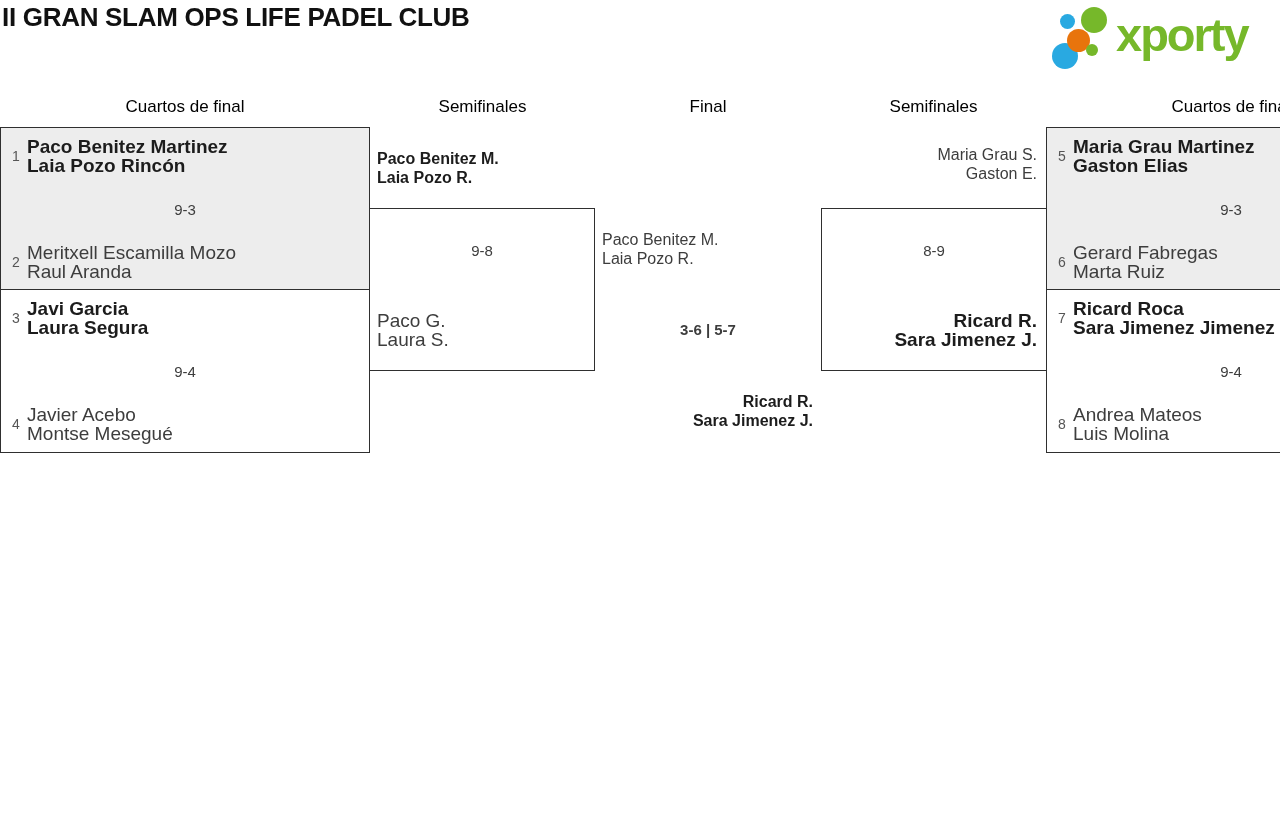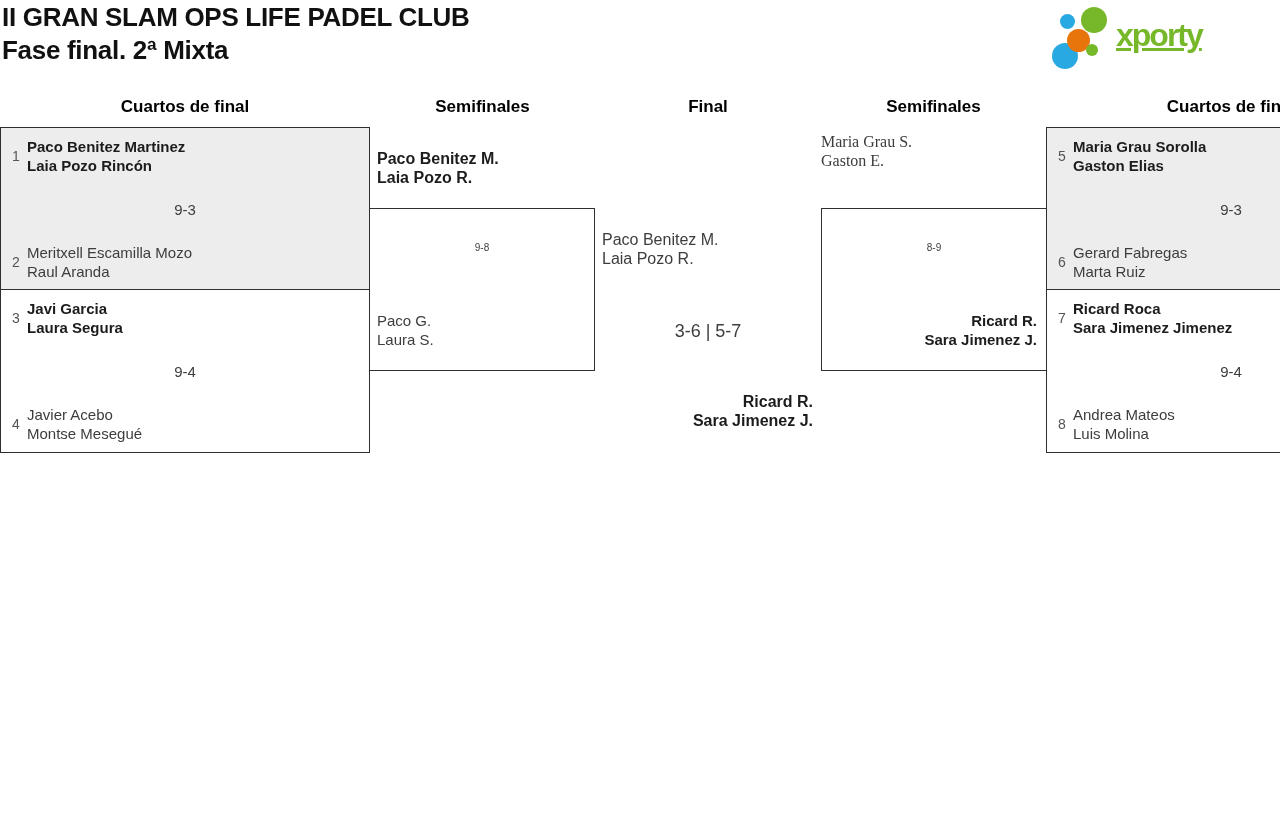--- a/index.html
+++ b/index.html
@@ -12,77 +12,76 @@
            font-weight:700; color:#111; letter-spacing:-0.3px; }
 
   
   .logo { position:absolute; left:1050px; top:4px; width:230px; height:64px; cursor:pointer; }
   .dot { position:absolute; border-radius:50%; }
   .dot.blue-sm  { left:10px; top:10px; width:15px; height:15px; background:var(--blue,#29a9e1); }
   .dot.green-lg { left:31px; top:3px;  width:26px; height:26px; background:var(--green,#76b82a); }
   .dot.orange   { left:17px; top:25px; width:23px; height:23px; background:var(--orange,#e8740c); }
   .dot.green-sm { left:36px; top:40px; width:12px; height:12px; background:var(--green,#76b82a); }
   .dot.blue-lg  { left:2px;  top:39px; width:26px; height:26px; background:var(--blue,#29a9e1); }
-  .wordmark { position:absolute; left:66px; top:-1px; font-size:32px; line-height:64px;
-              font-weight:700; letter-spacing:-2px; color:var(--green,#76b82a);text-decoration:underline; }
-
-  
-  .col-header { position:absolute; top:97px; font-size:17px; font-weight:700; color:#000;
+  .wordmark { position:absolute; left:66px; top:-1px; font-size:47px; line-height:64px;
+              font-weight:700; letter-spacing:-2px; color:var(--green,#76b82a); }
+
+  
+  .col-header { position:absolute; top:97px; font-size:17px; font-weight:400; color:#000;
                 text-align:center; white-space:nowrap; }
   .ch1 { left:0;      width:370px; }
   .ch2 { left:370px;  width:225px; }
   .ch3 { left:595px;  width:226px; }
   .ch4 { left:821px;  width:225px; }
   .ch5 { left:1046px; width:370px; }
 
   
   .match { position:absolute; width:370px; height:164px;
            border:1px solid var(--border,#2f2f2f); background:#fff; }
   .match.grey { background:var(--grey,#ededed); }
   .qf-l1 { left:0; top:127px; }
   .qf-l2 { left:0; top:289px; }
   .qf-r1 { left:1046px; top:127px; }
   .qf-r2 { left:1046px; top:289px; }
 
   .slot { position:absolute; left:8px; right:8px; display:flex; align-items:center; }
   .slot.top { top:9px; }
   .slot.bottom { bottom:9px; }
   .seed { flex:0 0 14px; font-size:14px; color:#555; text-align:center; margin-right:4px; }
-  .team { font-size:15px; line-height:19px; color:#3d3d3d; white-space:nowrap; }
+  .team { font-size:19px; line-height:19px; color:#3d3d3d; white-space:nowrap; }
   .team.winner { font-weight:700; color:#1c1c1c; }
   .score { position:absolute; left:0; right:0; top:50%; transform:translateY(-50%);
            text-align:center; font-size:15px; color:#3d3d3d; }
 
   
   .sf-box { position:absolute; top:208px; width:226px; height:163px;
             border:1px solid var(--border,#2f2f2f); background:transparent; }
   .sf-left  { left:369px; }
   .sf-right { left:821px; }
   .sf-score { position:absolute; left:0; right:0; top:33px; text-align:center;
-              font-size:10px; color:#3d3d3d; }
+              font-size:15px; color:#3d3d3d; }
   .sf-team-bottom { position:absolute; top:102px; left:7px; right:9px; }
   .sf-box.align-right .sf-team-bottom { text-align:right; }
 
   
   .name-block { position:absolute; font-size:16px; line-height:19px; }
   .nb-sf-left-top   { left:377px; top:149px; text-align:left; }
-  .nb-sf-right-top  { left:821px; top:132px; width:216px; text-align:left;font-family:Liberation Serif, serif; }
+  .nb-sf-right-top  { left:821px; top:145px; width:216px; text-align:right; }
   .nb-final-left    { left:602px; top:230px; text-align:left; }
   .nb-champion      { left:595px; top:392px; width:218px; text-align:right; }
   .final-score { position:absolute; left:595px; top:321px; width:226px; text-align:center;
-                 font-size:18px; color:#3d3d3d; }
+                 font-size:15px; color:#3d3d3d;font-weight:bold; }
 </style>
 </head>
 <body>
 
 <div class="page">
 
   <div class="title">
     <div>II GRAN SLAM OPS LIFE PADEL CLUB</div>
-    <div>Fase final. 2ª Mixta</div>
   </div>
 
   <div class="logo">
     <span class="dot blue-lg"></span>
     <span class="dot orange"></span>
     <span class="dot green-lg"></span>
     <span class="dot blue-sm"></span>
     <span class="dot green-sm"></span>
     <span class="wordmark">xporty</span>
   </div>
@@ -160,21 +159,21 @@
     <div class="sf-team-bottom team winner">
       <div>Ricard R.</div>
       <div>Sara Jimenez J.</div>
     </div>
   </div>
 
   <div class="match grey qf-r1">
     <div class="slot top">
       <span class="seed">5</span>
       <span class="team winner">
-        <div>Maria Grau Sorolla</div>
+        <div>Maria Grau Martinez</div>
         <div>Gaston Elias</div>
       </span>
     </div>
     <div class="score">9-3</div>
     <div class="slot bottom">
       <span class="seed">6</span>
       <span class="team">
         <div>Gerard Fabregas</div>
         <div>Marta Ruiz</div>
       </span>

